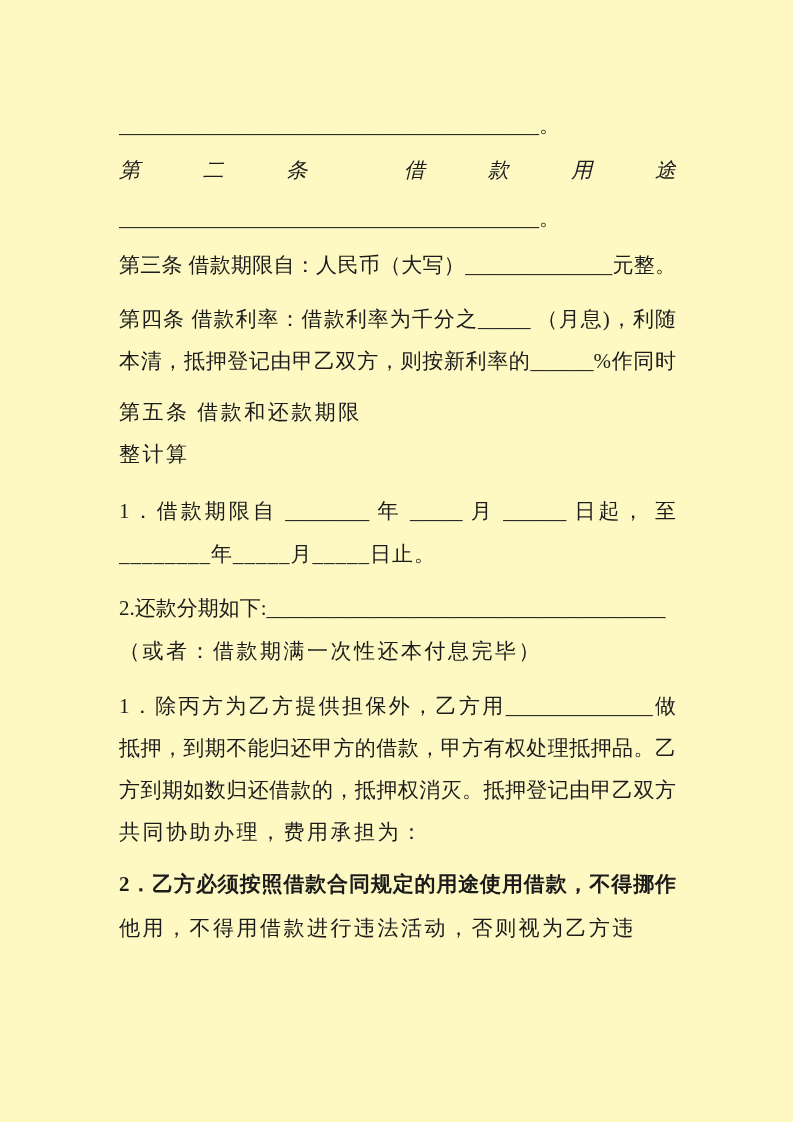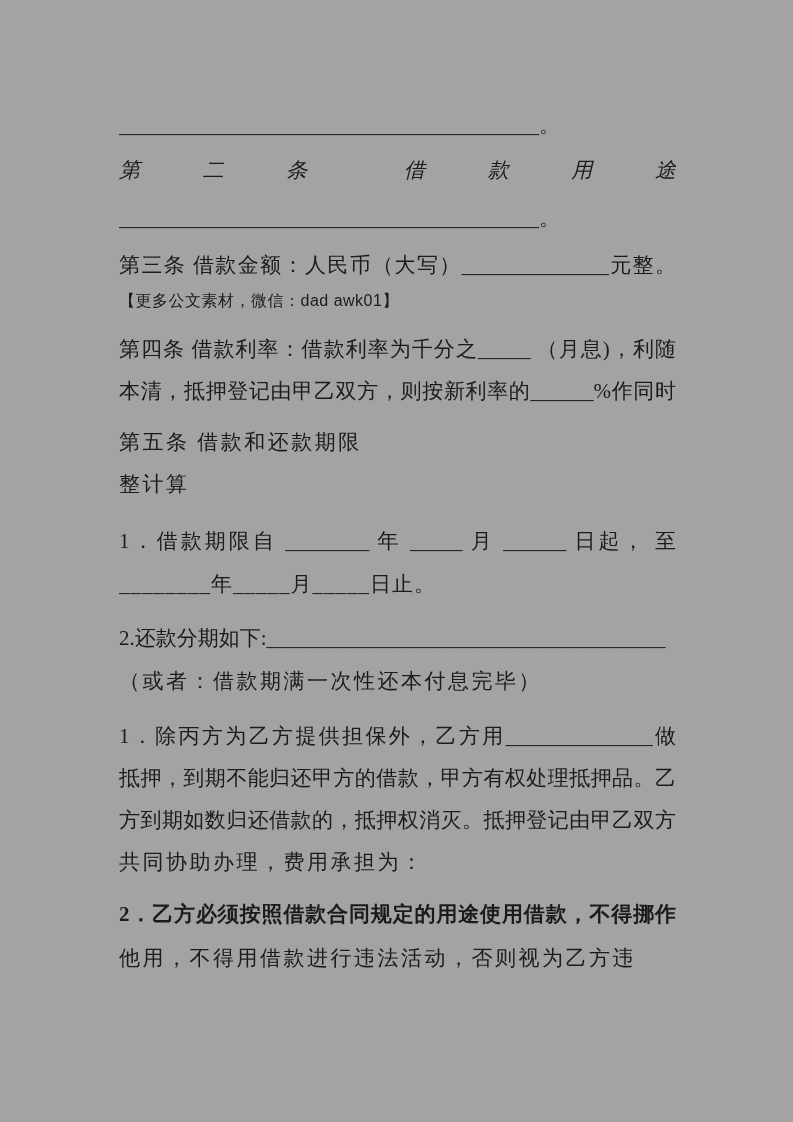--- a/index.html
+++ b/index.html
@@ -12,21 +12,21 @@
     height: 1122px;
     font-family: "Liberation Serif", "DejaVu Serif", serif;
     color: #1b1b1b;
     overflow: hidden;
   }
   .page {
     box-sizing: border-box;
     width: 793px;
     height: 1122px;
     padding: 104px 117px 0 119px;
-    background: #a3a3a3;
+    background: #fef9c3;
   }
   .line {
     font-size: 21px;
     line-height: 42px;
     height: 42px;
     overflow: hidden;
     white-space: pre-wrap;
   }
   
   .j {
@@ -46,22 +46,21 @@
   }
 </style>
 </head>
 <body>
 
 <div class="page">
 
   <div class="line">________________________________________。</div>
   <div class="line j" style="margin-top:3px;font-style:italic;">第 二 条  借 款 用 途</div>
   <div class="line" style="margin-top:6px;">________________________________________。</div>
-  <div class="line j" style="margin-top:5px;">第三条 借款金额：人民币（大写）______________元整。</div>
-  <div class="line promo">【更多公文素材，微信：dad awk01】</div>
+  <div class="line j" style="margin-top:5px;">第三条 借款期限自：人民币（大写）______________元整。</div>
   <div class="line j" style="margin-top:12px;">第四条 借款利率：借款利率为千分之_____ （月息)，利随</div>
   <div class="line j">本清，抵押登记由甲乙双方，则按新利率的______%作同时调</div>
   <div class="line ls" style="margin-top:9px;">第五条 借款和还款期限</div>
   <div class="line ls">整计算</div>
   <div class="line j" style="margin-top:15px;">1．借款期限自 ________ 年 _____ 月 ______ 日起， 至</div>
   <div class="line ls1" style="margin-top:1px;">________年_____月_____日止。</div>
   <div class="line" style="margin-top:12px;font-family:Liberation Serif, serif;">2.还款分期如下:______________________________________</div>
   <div class="line ls" style="margin-top:1px;">（或者：借款期满一次性还本付息完毕）</div>
   <div class="line j" style="margin-top:13px;">1．除丙方为乙方提供担保外，乙方用______________做</div>
   <div class="line j">抵押，到期不能归还甲方的借款，甲方有权处理抵押品。乙</div>

